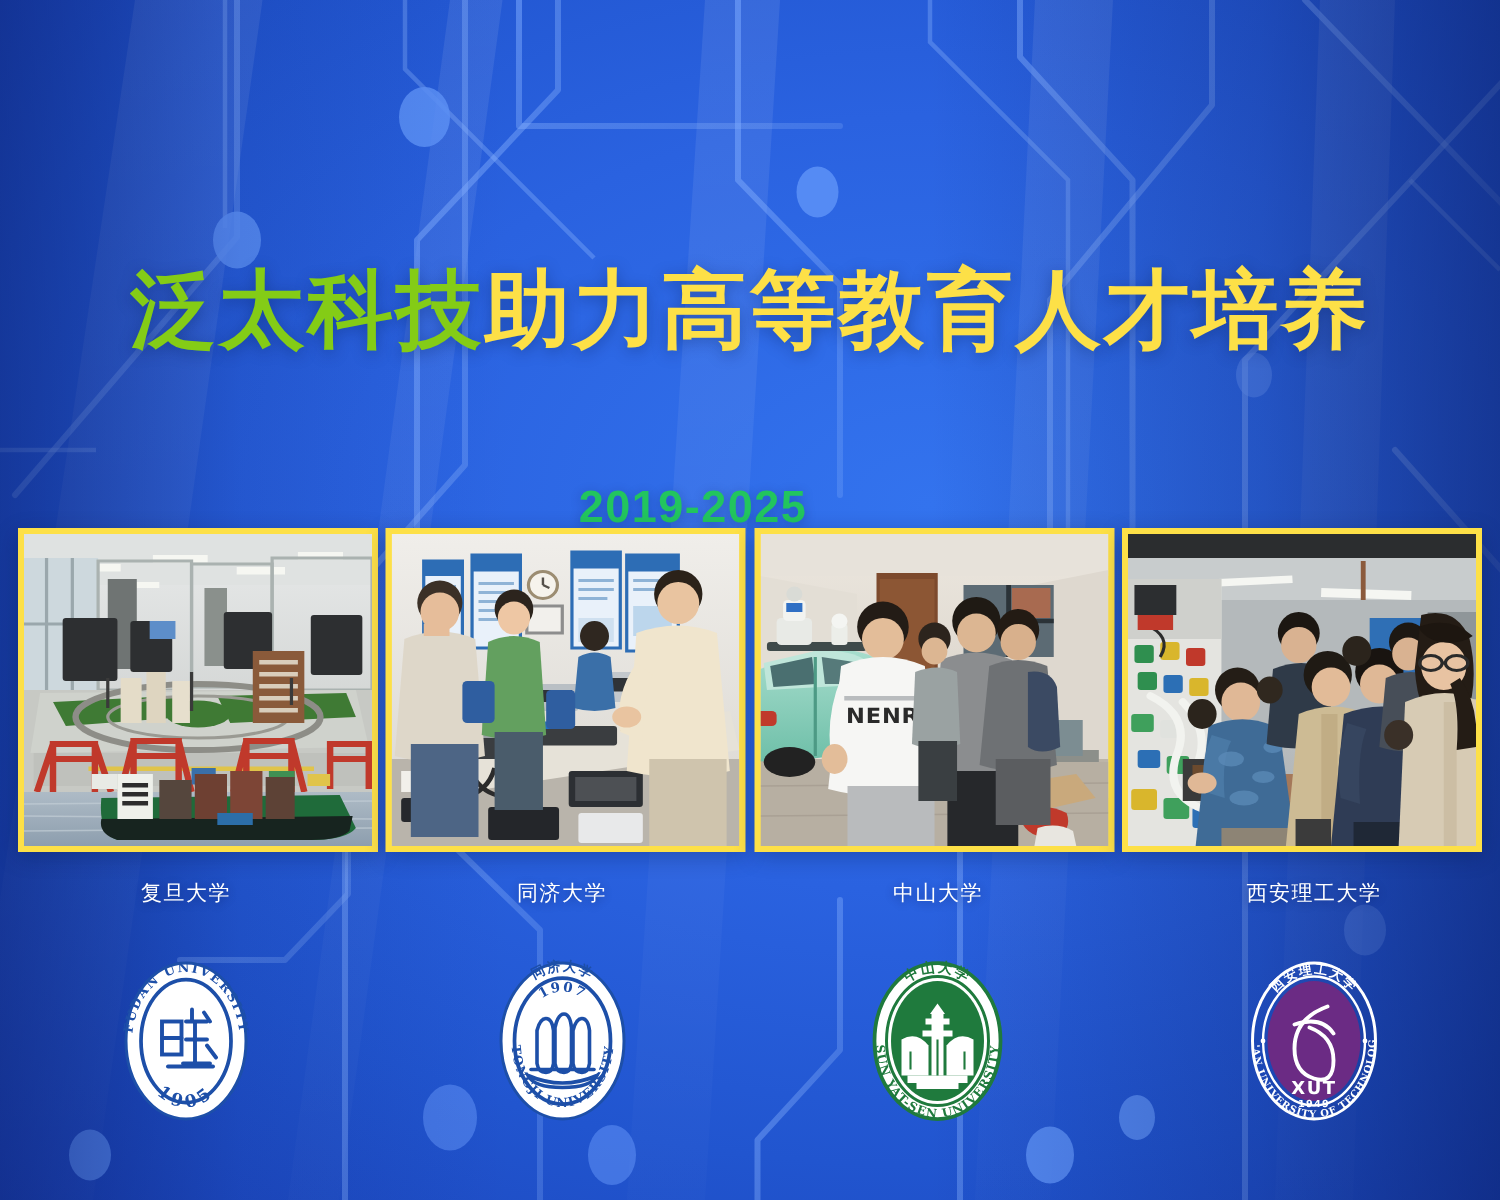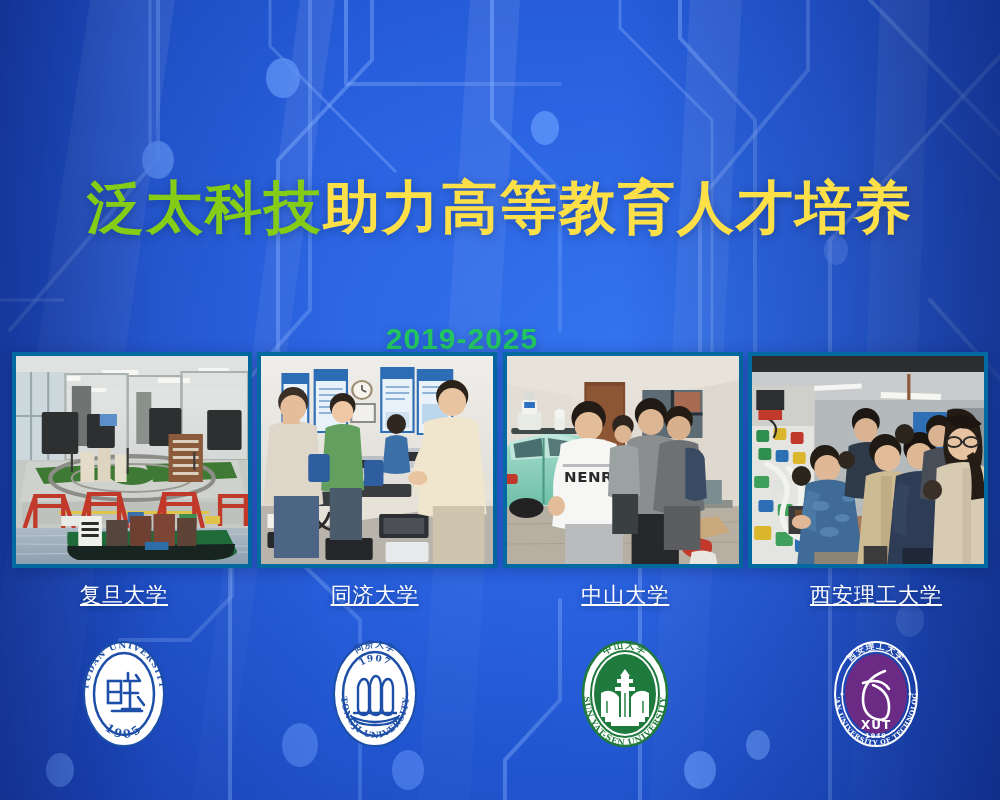--- a/index.html
+++ b/index.html
@@ -51,39 +51,38 @@
   }
 
   
   .photo-row {
     position:absolute; top:352px; left:12px;
     width:976px; height:216px;
     display:flex; justify-content:space-between;
   }
   .photo-card {
     width:240px; height:216px;
-    background:#0369a1;
+    background:#fde047;
     padding:4px;
     box-shadow:0 3px 14px rgba(4,20,70,.30);
   }
   .photo { position:relative; width:100%; height:100%; overflow:hidden; }
   .photo svg { display:block; width:100%; height:100%; }
 
   
   .label-row {
     position:absolute; top:580px; left:12px;
     width:976px; height:34px;
     display:flex; justify-content:space-between;
   }
   .uni-label {
     width:224px; text-align:center;
-    color:#ffffff; font-size:21px; font-weight:500;
+    color:#ffffff; font-size:14px; font-weight:500;
     letter-spacing:1px; line-height:30px;
     text-shadow:0 1px 6px rgba(4,22,78,.45);
-    text-decoration:underline;
   }
 
   
   .logo-row {
     position:absolute; top:628px; left:12px;
     width:976px; height:132px;
     display:flex; justify-content:space-between; align-items:center;
   }
   .logo-cell {
     width:224px; height:132px;

